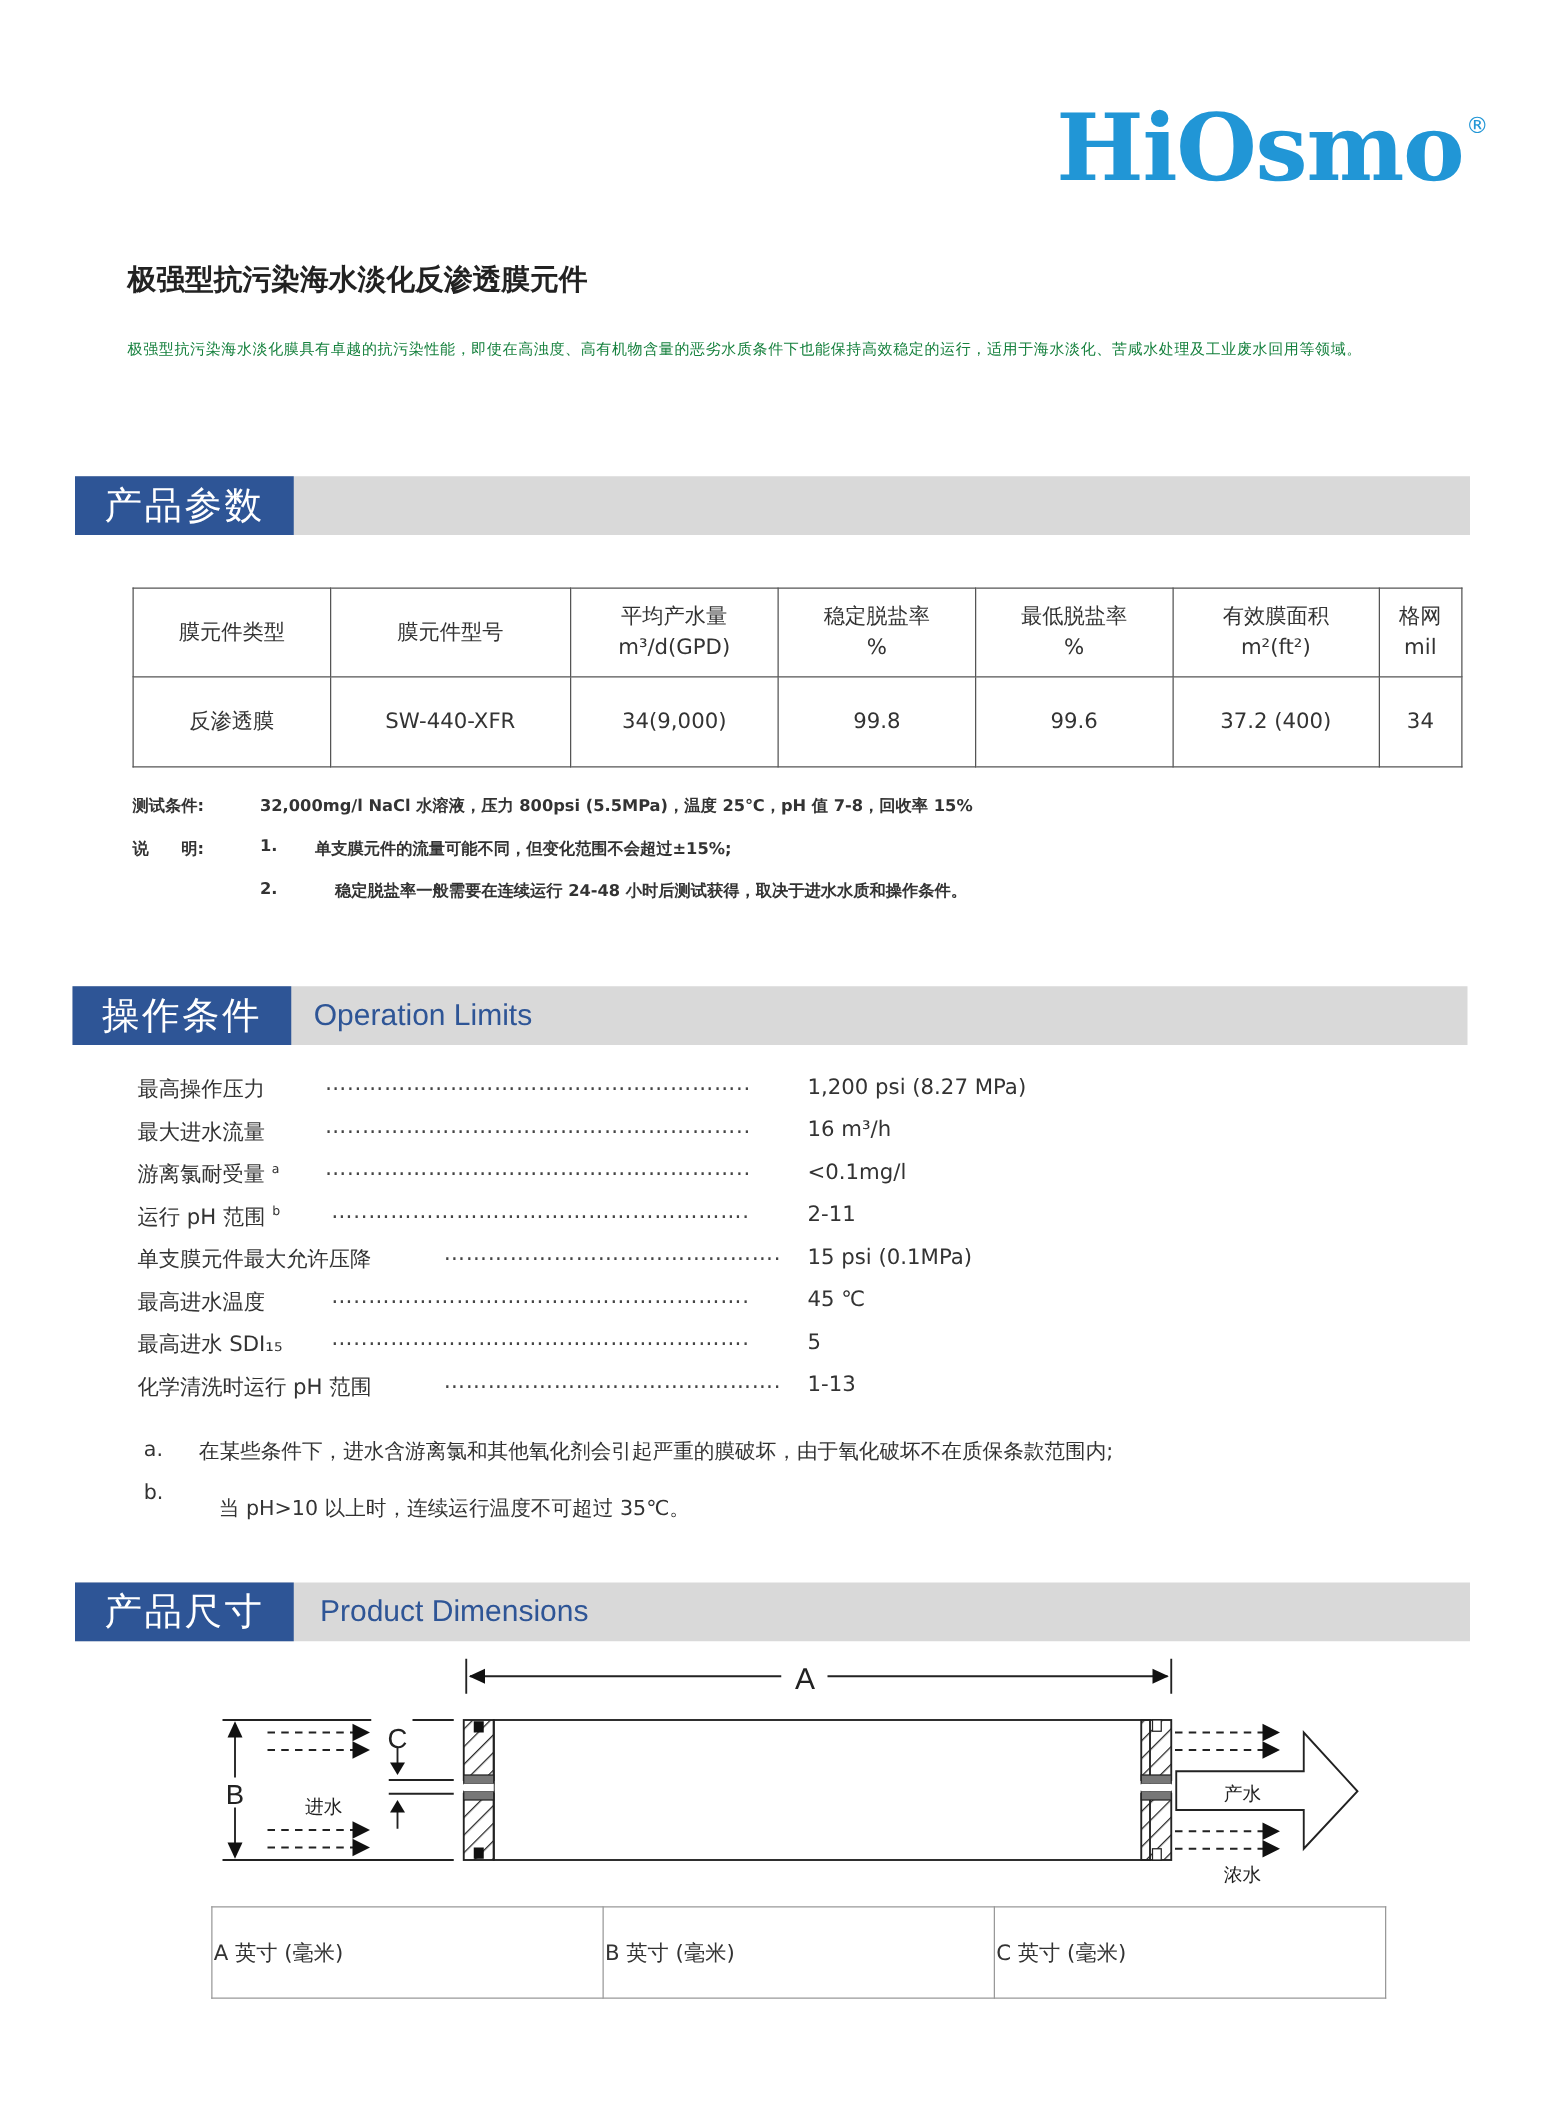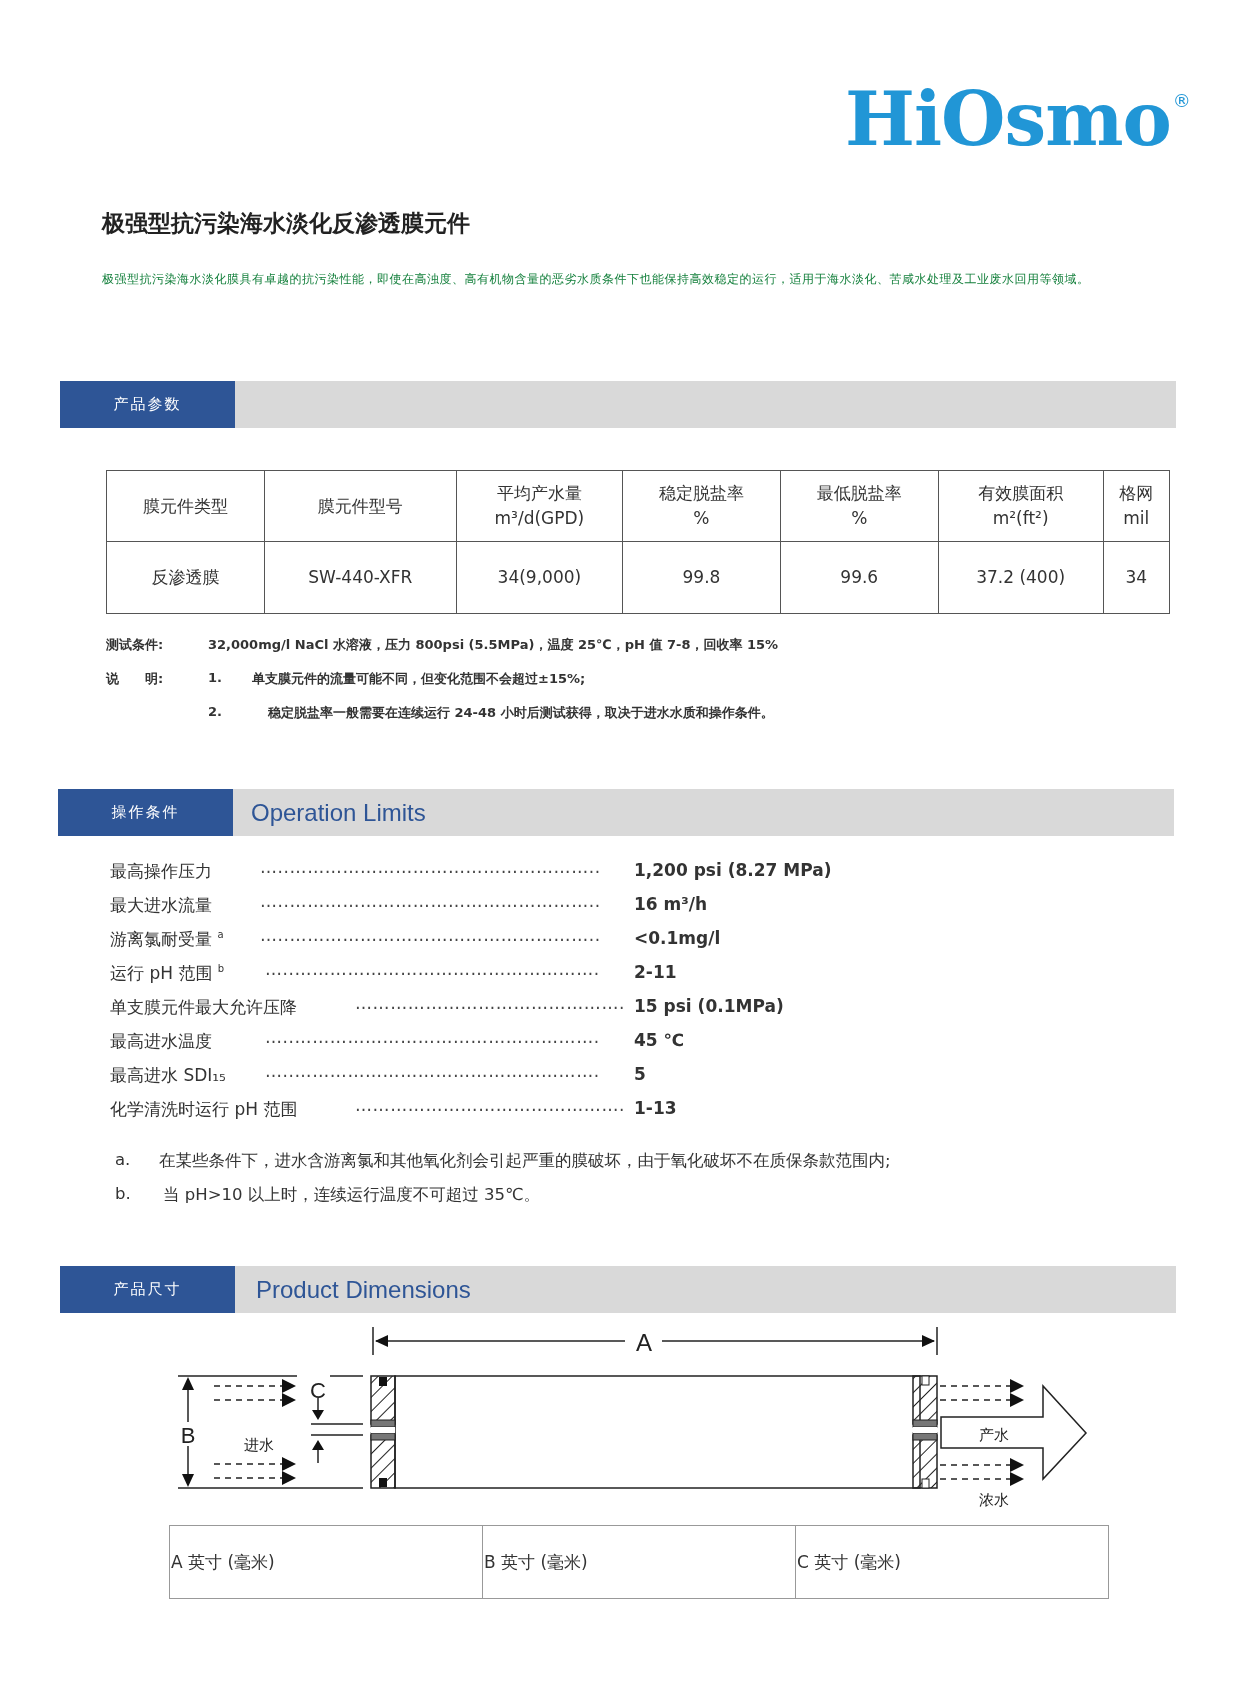--- a/index.html
+++ b/index.html
@@ -7,34 +7,34 @@
          font-family:"DejaVu Sans", "Liberation Sans", sans-serif; color:#3a3a3a; }
   .abs { position:absolute; }
   .logo { left:845px; top:82px; font-family:"DejaVu Serif","Liberation Serif",serif;
           font-weight:bold; font-size:74px; color:#2196d6; letter-spacing:-1px; line-height:1; }
   .logo sup { font-family:"DejaVu Sans",sans-serif; font-size:18px; font-weight:normal;
               vertical-align:top; position:relative; top:10px; margin-left:2px; }
   .title { left:102px; top:208px; font-size:23px; font-weight:bold; color:#222; }
   .intro { left:102px; top:262px; width:1080px; font-size:12px; line-height:35px; color:#15803d; letter-spacing:0.5px; }
   .band { left:60px; width:1116px; height:47px; background:#d9d9d9; }
   .band .cn { position:absolute; left:0; top:0; width:175px; height:47px; background:#2e5596;
-              color:#fff; font-size:15px; line-height:47px; text-align:center; letter-spacing:2px; }
+              color:#fff; font-size:30px; line-height:47px; text-align:center; letter-spacing:2px; }
   .band .en { position:absolute; left:193px; top:0; line-height:47px; font-size:24px; color:#2e5596;
               font-family:"Liberation Sans",sans-serif; }
   table.spec { position:absolute; left:106px; top:470px; width:1064px; border-collapse:collapse;
                font-size:17px; color:#333; }
   table.spec td { border:1.5px solid #555; text-align:center; vertical-align:middle; line-height:25px; }
   table.spec tr.h td { height:68px; }
   table.spec tr.v td { height:69px; }
   .notes { left:106px; font-size:13px; color:#333;font-weight:bold; }
   .limits { left:110px; top:860px; font-size:17px; color:#333; }
   .lrow { position:absolute; left:0; height:30px; white-space:nowrap; }
   .lrow .lab { position:absolute; left:0; }
   .lrow .dots { position:absolute; top:-3px; color:#444; letter-spacing:0.6px; }
-  .lrow .val { position:absolute; left:524px;font-weight:bold; }
+  .lrow .val { position:absolute; left:536px; }
   .fn { left:115px; font-size:16.5px; color:#333; }
   table.dims { position:absolute; left:169px; top:1525px; width:940px; border-collapse:collapse;
                font-size:17px; color:#333; }
   table.dims td { border:1.5px solid #999; text-align:left; height:70px; width:33.3%; }
   sup.s { font-size:10px; }
 </style>
 </head>
 <body>
 
 <div class="abs logo"><span>HiOsmo</span><sup>®</sup></div>
@@ -151,21 +151,21 @@
     <span class="val">1-13</span>
   </div>
 </div>
 
 <div class="abs fn" style="top:1150px;">
   <span>a.</span>
   <span style="position:absolute; left:44px; white-space:nowrap;">在某些条件下，进水含游离氯和其他氧化剂会引起严重的膜破坏，由于氧化破坏不在质保条款范围内;</span>
 </div>
 <div class="abs fn" style="top:1184px;">
   <span>b.</span>
-  <span style="position:absolute; left:48px; white-space:nowrap;">当 pH&gt;10 以上时，连续运行温度不可超过 35℃。</span>
+  <span style="position:absolute; left:60px; white-space:nowrap;margin-top:12px;">当 pH&gt;10 以上时，连续运行温度不可超过 35℃。</span>
 </div>
 
 <div class="abs band" style="top:1266px;">
   <div class="cn">产品尺寸</div>
   <div class="en" style="left:196px;">Product Dimensions</div>
 </div>
 
 <svg class="abs" style="left:0; top:0;" width="1241" height="1695">
   <defs>
     <pattern id="hatch" patternUnits="userSpaceOnUse" width="10" height="10" patternTransform="rotate(45)">

